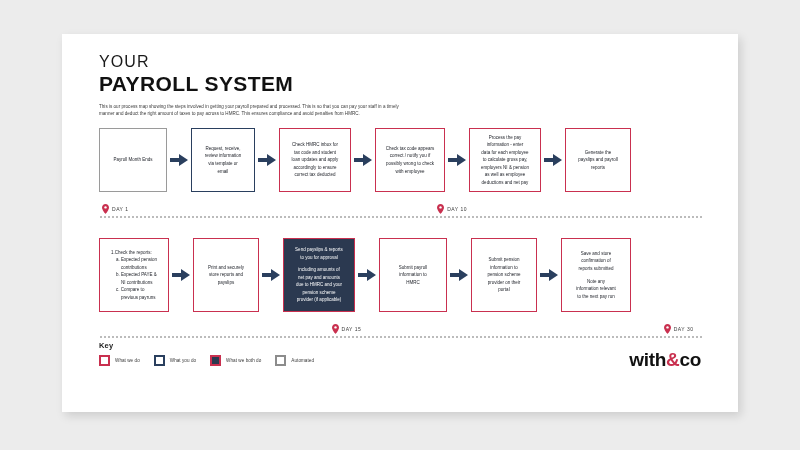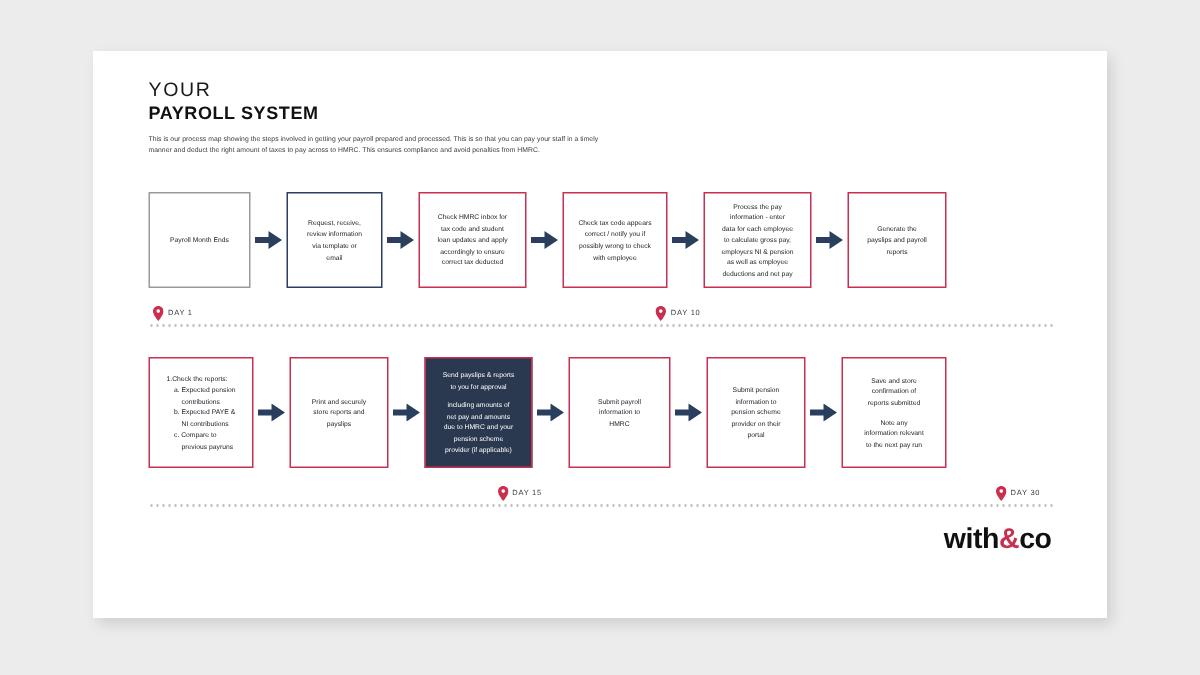--- a/index.html
+++ b/index.html
@@ -13,25 +13,25 @@
     position: absolute;
     left: 62px; top: 34px;
     width: 676px; height: 378px;
     background: #ffffff;
     box-shadow: 3px 4px 9px rgba(0,0,0,0.13);
   }
 
   
   #header { position: absolute; left: 37px; top: 19px; width: 330px; }
   #kicker {
-    font-size: 13px; letter-spacing: 1.1px; color: #1a1a1a;
+    font-size: 16px; letter-spacing: 1.1px; color: #1a1a1a;
     font-weight: 400; line-height: 1.15;
   }
   #title {
-    font-size: 12px; font-weight: bold; letter-spacing: 0.4px;
+    font-size: 21px; font-weight: bold; letter-spacing: 0.4px;
     color: #111; line-height: 1.15; margin-top: 1px;
   }
   #intro {
     margin-top: 6px; font-size: 4.55px; line-height: 1.62;
     color: #3a3a3a; width: 300px; letter-spacing: 0.02px;
   }
 
   
   .row { position: absolute; left: 37px; display: flex; align-items: center; }
   #row1 { top: 94px; width: 604px; height: 64px; }
@@ -295,18 +295,39 @@
       </div>
       <div class="daymark" style="left: 93.5%;">
         <svg class="pin" viewBox="0 0 14 20">
           <path d="M7 0C3.1 0 0 3.1 0 7c0 5.2 7 13 7 13s7-7.8 7-13c0-3.9-3.1-7-7-7z" fill="#c9304f"></path>
           <circle cx="7" cy="6.8" r="2.4" fill="#ffffff"></circle>
         </svg>
         <span class="daylabel">DAY 30</span>
       </div>
     </div>
 
+  <div id="keyblock">
+    <div id="keytitle">Key</div>
+    <div id="keyitems">
+        <div class="keyitem">
+          <span class="swatch "></span>
+          <span class="keylabel">What we do</span>
+        </div>
+        <div class="keyitem">
+          <span class="swatch navy"></span>
+          <span class="keylabel">What you do</span>
+        </div>
+        <div class="keyitem">
+          <span class="swatch both"></span>
+          <span class="keylabel">What we both do</span>
+        </div>
+        <div class="keyitem">
+          <span class="swatch gray"></span>
+          <span class="keylabel">Automated</span>
+        </div>
+      </div>
+  </div>
 
   <div id="logo">
     <span>with</span><span class="amp">&amp;</span><span>co</span>
   </div>
 
 </div>
 
 </body></html>

